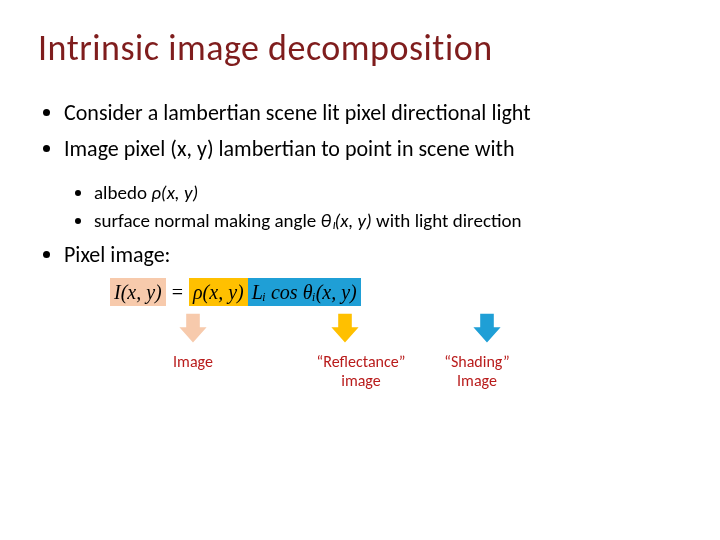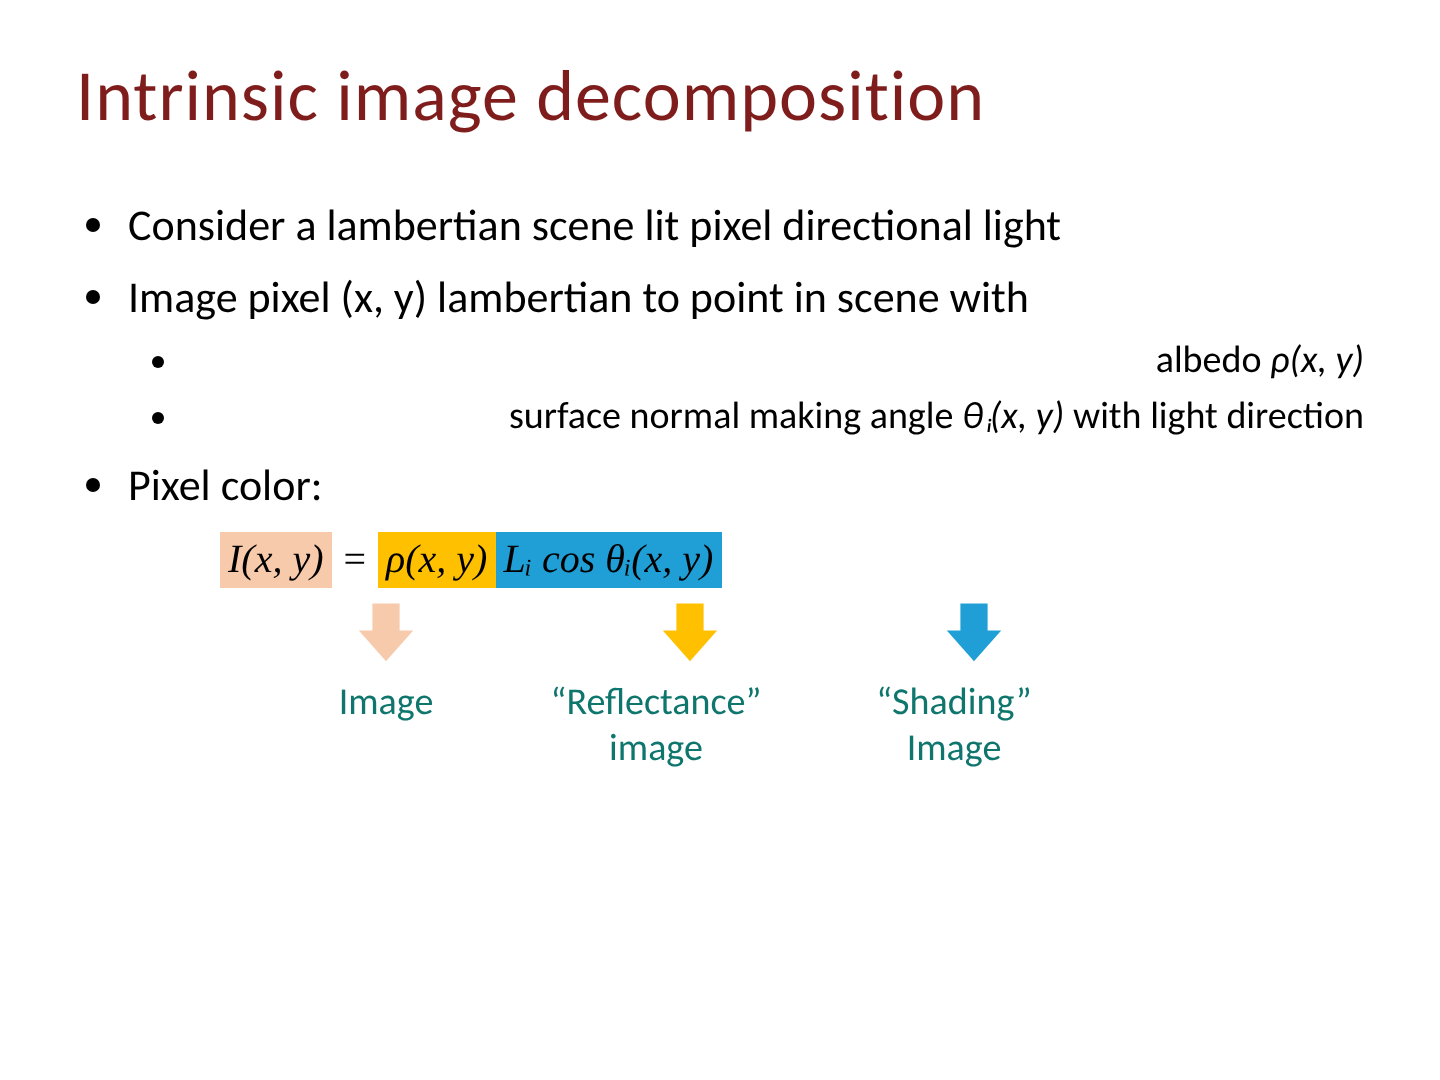--- a/index.html
+++ b/index.html
@@ -27,23 +27,22 @@
     padding-left: 26px;
   }
   ul.top > li {
     font-size: 22px;
     line-height: 1.35;
     margin-bottom: 6px;
   }
   ul.sub {
     list-style: disc;
     padding-left: 30px;
-    margin-top: 4px;
+    margin-top: 16px;
     margin-bottom: 4px;
-    text-align: right;
   }
   ul.sub > li {
     font-size: 19px;
     line-height: 1.45;
   }
   .formula-row {
     margin-top: 8px;
     margin-left: 72px;
     font-family: "Cambria Math", "Times New Roman", serif;
     font-size: 20px;
@@ -66,34 +65,34 @@
   }
   .arrow {
     position: absolute;
     width: 34px;
     height: 34px;
   }
   .labels-row {
     position: relative;
     height: 50px;
     font-family: "Calibri", Arial, sans-serif;
-    font-size: 19px;
+    font-size: 16px;
     text-align: center;
-    color: #0f766e;
+    color: #b91c1c;
   }
   .label-block {
     position: absolute;
     width: 110px;
   }
   
   .a1 { left: 138px; }
   .a2 { left: 290px; }
   .a3 { left: 432px; }
   .l1 { left: 100px; }
-  .l2 { left: 235px; }
+  .l2 { left: 268px; }
   .l3 { left: 384px; }
 </style>
 </head>
 <body>
 
 <div class="slide">
 
   <h1 class="title">Intrinsic image decomposition</h1>
 
   <ul class="top">
@@ -102,21 +101,21 @@
       <span>Image pixel (x, y) lambertian to point in scene with</span>
       <ul class="sub">
         <li>
           <span>albedo </span><span class="math-i">ρ(x, y)</span>
         </li>
         <li>
           <span>surface normal making angle </span><span class="math-i">θᵢ(x, y)</span><span> with light direction</span>
         </li>
       </ul>
     </li>
-    <li>Pixel color:</li>
+    <li>Pixel image:</li>
   </ul>
 
   <div class="formula-row">
     <span class="hlbox hl-peach math-i">I(x, y)</span><span class="eq">=</span><span class="hlbox hl-gold math-i">ρ(x, y)</span><span class="hlbox hl-blue math-i">Lᵢ cos θᵢ(x, y)</span>
   </div>
 
   <div class="arrows-row">
     <svg class="arrow a1" viewBox="0 0 40 40">
       <path d="M12 2 H28 V18 H36 L20 36 L4 18 H12 Z" fill="#f7caac"></path>
     </svg>

